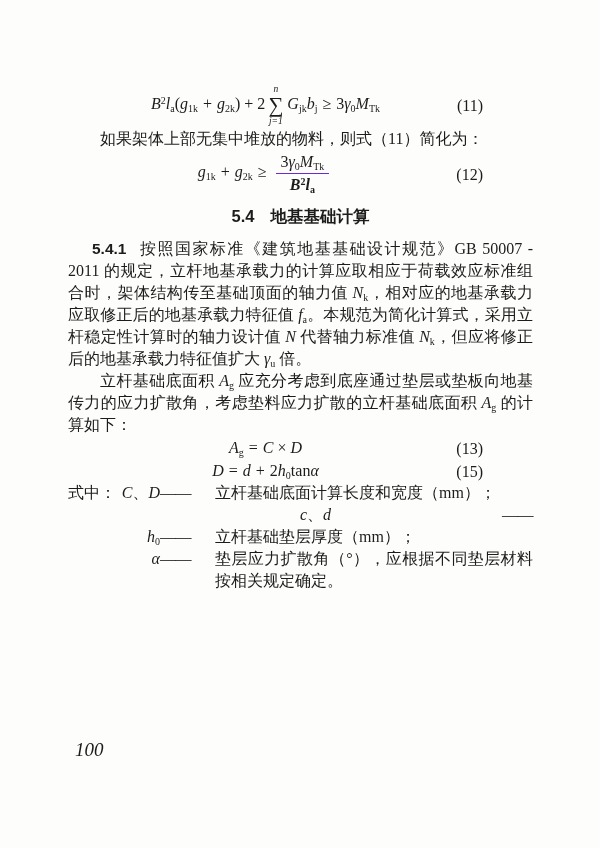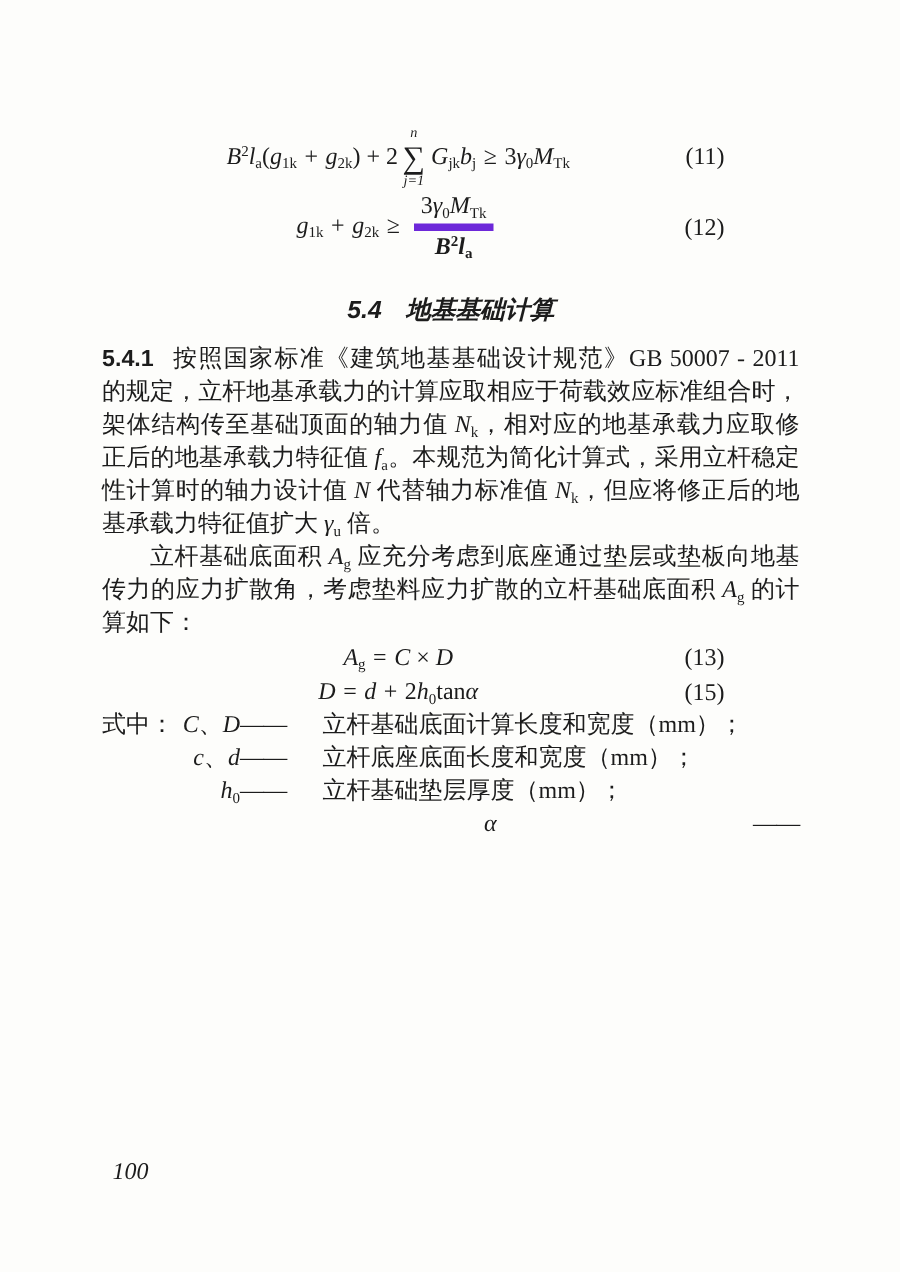--- a/index.html
+++ b/index.html
@@ -33,61 +33,61 @@
   .eq11 { margin:0 0 2px; }
   .eq12 { margin:2px 0 3px; }
 
   
   .sum { display:inline-flex; flex-direction:column; align-items:center; vertical-align:middle; margin:0 4px 0 3px; }
   .sum .lim { font-size:9.5px; line-height:10px; font-style:italic; }
   .sum .sigma { font-size:21px; line-height:22px; font-style:normal; }
 
   
   .frac { display:inline-block; vertical-align:middle; text-align:center; margin:0 4px; }
-  .frac .fnum { display:block; line-height:20px; padding:0 5px 1px; border-bottom:5px solid #6d28d9; }
+  .frac .fnum { display:block; line-height:20px; padding:0 5px 1px; border-bottom:1px solid #6d28d9; }
   .frac .fden { display:block; line-height:20px; padding-top:1px;font-weight:bold; }
 
   .heading {
     text-align:center;
     font-family:"Liberation Sans","DejaVu Sans",sans-serif;
     font-weight:bold;
     font-size:16.5px;
     line-height:22px;
-    margin:21px 0 11px;
-    font-style:italic;
+    margin:10px 0 11px;
   }
   .heading .hnum { margin-right:16px; }
-  .secnum { font-weight:bold; font-family:"Liberation Sans","DejaVu Sans",sans-serif; margin-right:12px; font-size:15.5px; }
+  .secnum { font-weight:bold; font-family:"Liberation Sans","DejaVu Sans",sans-serif; margin-right:12px; font-size:15.5px;margin-left:24px; }
 
   
   .def-row { display:flex; line-height:22px;justify-content:space-between; }
   .def-lead { width:50px; flex:none; }
   .def-sym { width:42px; flex:none; text-align:right; white-space:nowrap; }
   .def-dash { flex:none; letter-spacing:-0.5px; }
   .def-desc { flex:1; text-align:justify;margin-left:24px; }
 
   .pagenum {
-    position:absolute; left:75px; top:773px;
-    font-style:italic; font-size:16px;
+    position:absolute; left:75px; top:739px;
+    font-style:italic; font-size:19px;
   }
 </style>
 </head>
 <body>
 
 <div class="page">
 
   <div class="eq eq11">
     <span><i>B</i><sup>2</sup><i>l</i><sub>a</sub><span class="mo">(</span><i>g</i><sub>1k</sub><span class="mo sp">+</span><i>g</i><sub>2k</sub><span class="mo">) + 2</span><span class="sum">
           <span class="lim">n</span>
           <span class="sigma">∑</span>
           <span class="lim">j=1</span>
         </span><i>G</i><sub>jk</sub><i>b</i><sub>j</sub><span class="mo sp">≥</span><span class="mn">3</span><i>γ</i><sub>0</sub><i>M</i><sub>Tk</sub></span>
     <span class="eqnum">(11)</span>
   </div>
 
+  <p class="body ind"><span>如果架体上部无集中堆放的物料，则式（11）简化为：</span></p>
 
   <div class="eq eq12">
     <span><i>g</i><sub>1k</sub><span class="mo sp">+</span><i>g</i><sub>2k</sub><span class="mo sp">≥</span><span class="frac"><span class="fnum"><span class="mn">3</span><i>γ</i><sub>0</sub><i>M</i><sub>Tk</sub></span><span class="fden"><i>B</i><sup>2</sup><i>l</i><sub>a</sub></span></span></span>
     <span class="eqnum">(12)</span>
   </div>
 
 
 
   <div class="heading"><span class="hnum">5.4</span><span>地基基础计算</span></div>
 
@@ -110,30 +110,30 @@
     <div class="def-row">
       <span class="def-lead">式中：</span>
       <span class="def-sym"><i>C</i><span>、</span><i>D</i><sub></sub></span>
       <span class="def-dash">——</span>
       <span class="def-desc">立杆基础底面计算长度和宽度（mm）；</span>
     </div>
     <div class="def-row">
       <span class="def-lead"></span>
       <span class="def-sym"><i>c</i><span>、</span><i>d</i><sub></sub></span>
       <span class="def-dash">——</span>
-      <span class="def-desc">立杆底座底面长度和宽度（mm）；</span>
     </div>
     <div class="def-row">
       <span class="def-lead"></span>
       <span class="def-sym"><i>h</i><span></span><i></i><sub>0</sub></span>
       <span class="def-dash">——</span>
       <span class="def-desc">立杆基础垫层厚度（mm）；</span>
     </div>
     <div class="def-row">
       <span class="def-lead"></span>
       <span class="def-sym"><i>α</i><span></span><i></i><sub></sub></span>
       <span class="def-dash">——</span>
+      <span class="def-desc">垫层应力扩散角（°），应根据不同垫层材料按相关规定确定。</span>
     </div>
   </div>
 
   <div class="pagenum">100</div>
 
 </div>
 
 </body></html>

